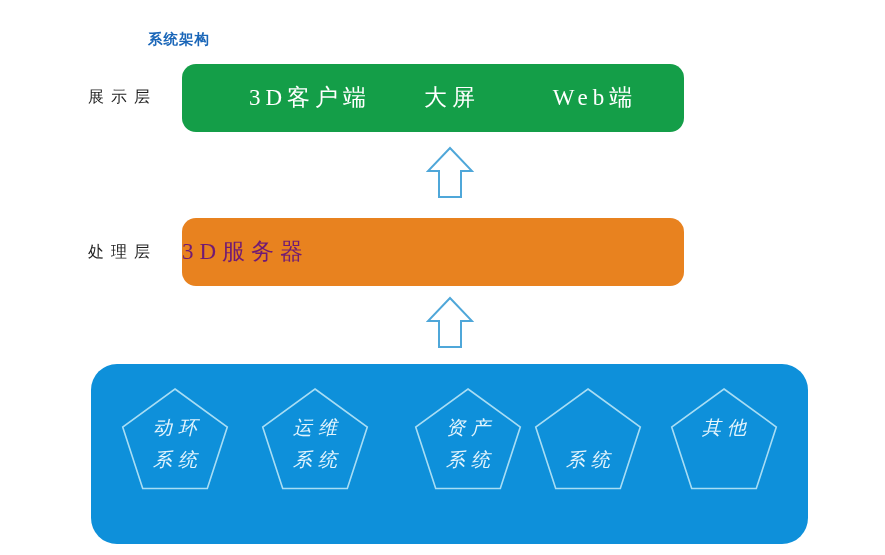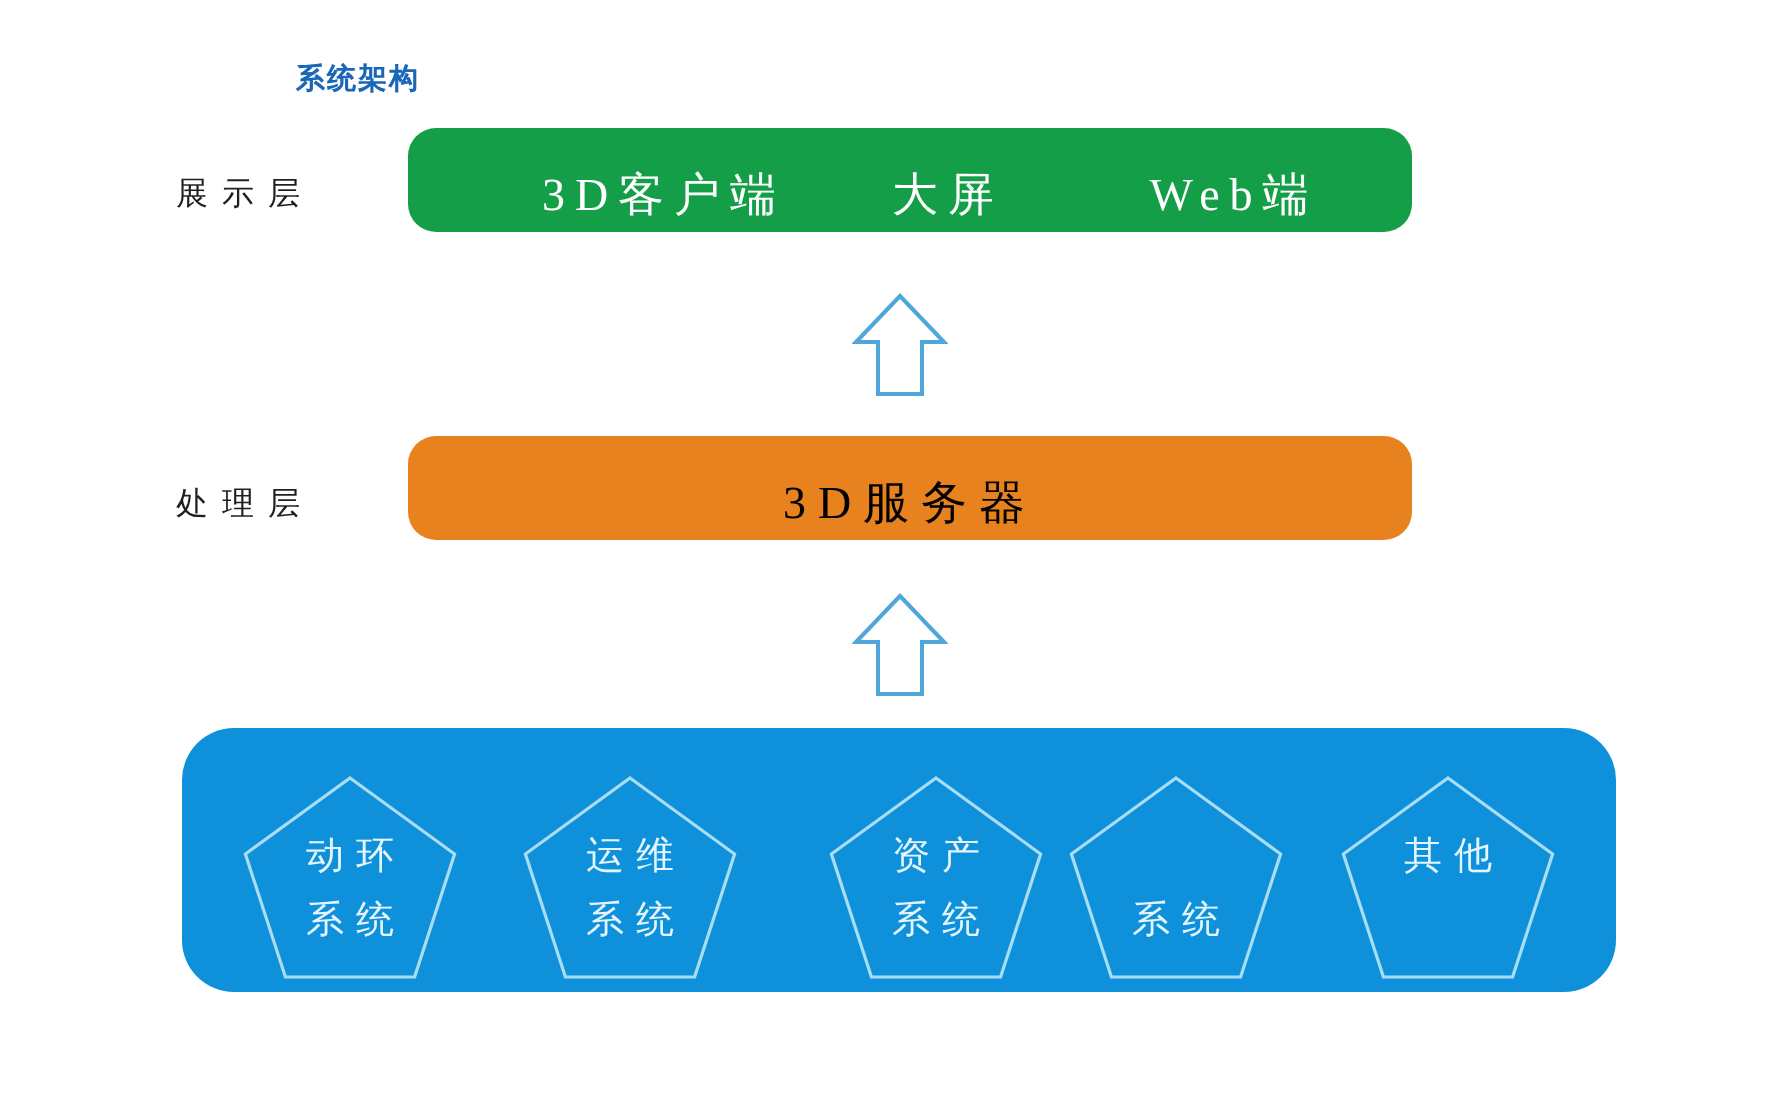--- a/index.html
+++ b/index.html
@@ -35,67 +35,66 @@
     white-space: nowrap;
   }
   .label-presentation { top: 87px; }
   .label-processing   { top: 242px; }
   .label-data         { top: 322px; }
 
   .bar {
     position: absolute;
     left: 182px;
     width: 502px;
-    height: 52px;
+    height: 68px;
     border-radius: 14px;
-    margin-left: 22px;
   }
   .green-bar  { top: 64px;  background: #149e48; }
   .orange-bar { top: 218px; background: #e8821f; }
 
   .bar-item {
     position: absolute;
     top: 0;
     transform: translateX(-50%);
     line-height: 68px;
     font-size: 23px;
     letter-spacing: 5px;
     color: #ffffff;
     white-space: nowrap;
   }
   .bar-item-1 { left: 128px; }
   .bar-item-2 { left: 270px; }
   .bar-item-3 { left: 413px; }
   .bar-center {
     display: block;
     width: 100%;
-    text-align: center;
     line-height: 68px;
     font-size: 23px;
     letter-spacing: 6px;
-    color: #000000;
+    color: #701a75;
   }
 
   .arrow {
     position: absolute;
     left: 426px;
     width: 48px;
     height: 53px;
   }
   .arrow-1 { top: 146px; }
   .arrow-2 { top: 296px; }
 
   .data-box {
     position: absolute;
     left: 91px;
     top: 364px;
     width: 717px;
-    height: 132px;
+    height: 180px;
     border-radius: 26px;
     background: #0e90da;
+    font-style: italic;
   }
   .pentagon {
     position: absolute;
     top: 23px;
     width: 116px;
     height: 106px;
   }
   .pent-0 { left: 26px; }
   .pent-1 { left: 166px; }
   .pent-2 { left: 319px; }

